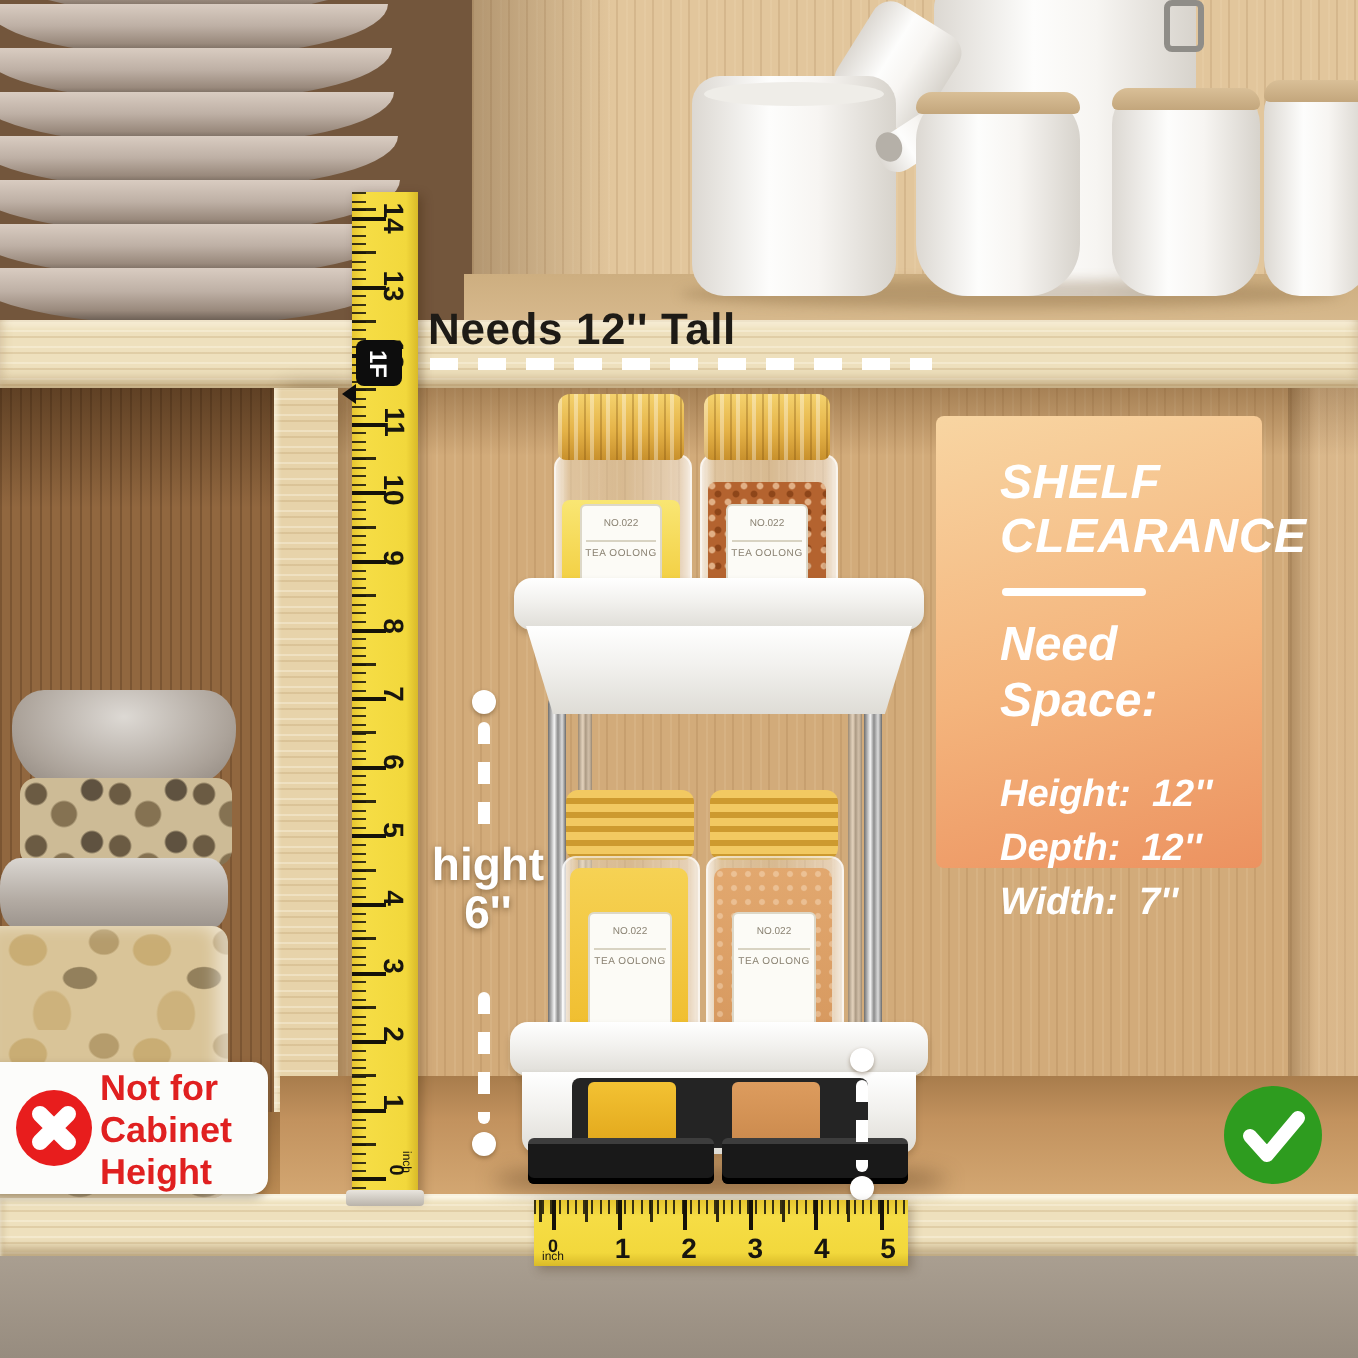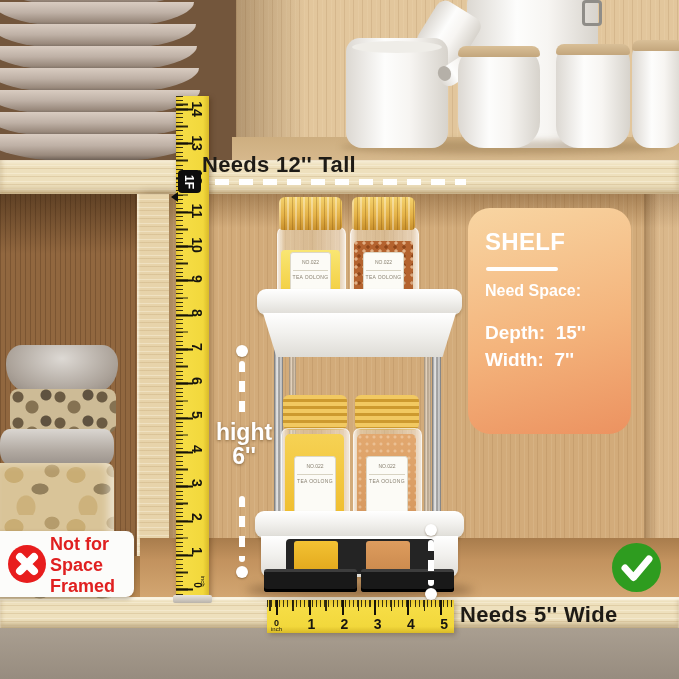--- a/index.html
+++ b/index.html
@@ -23,25 +23,25 @@
           box-shadow:2px 2px 5px rgba(60,40,20,.3);}
   .vnum{transform:rotate(90deg);font-weight:700;font-size:14px;color:#17150f;line-height:12px;}
   .hnum{font-weight:700;font-size:14px;color:#17150f;}
   
   .blacknote{font-weight:600;font-size:22px;color:#1e1b16;letter-spacing:.3px;}
   .whitenote{font-weight:700;color:#fff;text-shadow:0 1px 3px rgba(70,45,15,.55);text-align:center;}
   .dashV{width:6px;background-image:repeating-linear-gradient(180deg,#fff 0 11px,transparent 11px 20px);border-radius:3px;}
   .dashH{height:6px;background-image:repeating-linear-gradient(90deg,#fff 0 14px,transparent 14px 24px);}
   .dot{width:12px;height:12px;border-radius:50%;background:#fff;box-shadow:0 1px 2px rgba(70,45,15,.4);}
   
-  .card{border-radius:22px;background:linear-gradient(165deg,#f8d5a2 0%,#f4b47c 55%,#ec9260 100%);
-        color:#fff;padding:20px 0 0 17px;box-sizing:border-box;}
+  .card{border-radius:4px;background:linear-gradient(165deg,#f8d5a2 0%,#f4b47c 55%,#ec9260 100%);
+        color:#fff;font-style:italic;padding:20px 0 0 32px;box-sizing:border-box;}
   .card .title{font-size:24px;line-height:27px;font-weight:700;letter-spacing:.3px;display:block;}
   .card .rule{width:72px;height:4px;background:#fff;border-radius:2px;margin:12px 0 11px 1px;}
-  .card .sub{font-size:16px;font-weight:700;display:block;}
+  .card .sub{font-size:24px;font-weight:700;display:block;}
   .card .spec{font-size:19px;font-weight:700;line-height:27px;display:block;white-space:pre;}
   
   .glass{border-radius:7px;border:1px solid rgba(255,255,255,.55);
          background:linear-gradient(90deg,rgba(255,255,255,.75) 0%,rgba(238,226,202,.45) 10%,rgba(224,208,180,.40) 50%,rgba(255,255,255,.45) 92%,rgba(255,255,255,.75) 100%);}
   .capV{border-radius:6px 6px 4px 4px;
         background:linear-gradient(180deg,#f4d26d 0%,#e5b348 55%,#c8902c 100%);
         background-image:repeating-linear-gradient(90deg,rgba(255,255,255,.35) 0 2px,transparent 2px 5px,rgba(110,65,5,.28) 5px 6px,transparent 6px 8px),linear-gradient(180deg,#f4d26d 0%,#e5b348 55%,#c8902c 100%);}
   .capH{border-radius:6px;background-image:repeating-linear-gradient(180deg,#f2c961 0 4px,#cd9a2f 4px 7px);}
   .binwhite{background:linear-gradient(180deg,#ffffff 0%,#f2f1ee 45%,#dedcd6 100%);border-radius:9px;
             box-shadow:0 2px 3px rgba(80,55,25,.25);}
@@ -196,29 +196,31 @@
       <span class="vnum" style="font-size:10px;">0</span>
     </div>
     <span class="abs" style="right:1px;bottom:14px;font-size:6px;color:#17150f;transform:rotate(90deg);">inch</span>
     <div class="abs" style="left:2px;top:74px;width:23px;height:23px;background:#0d0d0d;border-radius:4px;display:flex;align-items:center;justify-content:center;">
       <span style="color:#fff;font-size:12px;font-weight:700;transform:rotate(90deg);">1F</span>
     </div>
     <div class="abs" style="left:-5px;top:96px;width:0;height:0;border-top:5px solid transparent;border-bottom:5px solid transparent;border-right:7px solid #0d0d0d;"></div>
   </div>
   <div class="abs" style="left:173px;top:595px;width:39px;height:8px;background:linear-gradient(180deg,#e9e5de,#b9b3aa);border-radius:2px;"></div>
 
-  <div class="abs blacknote" style="left:202px;top:152px;">Needs 12'' Tall</div>
+  <div class="abs blacknote" style="left:214px;top:152px;">Needs 12'' Tall</div>
   <div class="abs dashH" style="left:215px;top:179px;width:251px;"></div>
 
   <div class="abs card" style="left:468px;top:208px;width:163px;height:226px;">
     <span class="title">SHELF</span>
+    <span class="title">CLEARANCE</span>
     <div class="rule"></div>
     <span class="sub">Need Space:</span>
     <div style="margin-top:19px;">
-      <span class="spec">Depth:  15''</span>
+      <span class="spec">Height:  12''</span>
+      <span class="spec">Depth:  12''</span>
       <span class="spec">Width:  7''</span>
     </div>
   </div>
 
   <div class="abs dot" style="left:236px;top:345px;"></div>
   <div class="abs dashV" style="left:239px;top:361px;height:58px;"></div>
   <div class="abs whitenote" style="left:202px;top:420px;width:84px;font-size:23px;line-height:24px;">
     <div>hight</div>
     <div>6''</div>
   </div>
@@ -229,22 +231,22 @@
   <div class="abs dashV" style="left:428px;top:540px;height:46px;"></div>
   <div class="abs dot" style="left:425px;top:588px;"></div>
 
   <div class="abs" style="left:-8px;top:531px;width:142px;height:66px;background:#fcfcfa;border-radius:8px;box-shadow:0 2px 4px rgba(60,40,15,.35);">
     <svg width="38" height="38" viewBox="0 0 38 38" style="position:absolute;left:16px;top:14px;">
       <circle cx="19" cy="19" r="19" fill="#e81d1d"></circle>
       <path d="M12 12 L26 26 M26 12 L12 26" stroke="#fff" stroke-width="8" stroke-linecap="round"></path>
     </svg>
     <div style="position:absolute;left:58px;top:3px;color:#e02020;font-weight:700;font-size:18px;line-height:21px;">
       <div>Not for</div>
-      <div>Space</div>
-      <div>Framed</div>
+      <div>Cabinet</div>
+      <div>Height</div>
     </div>
   </div>
 
   <svg width="49" height="49" viewBox="0 0 49 49" style="position:absolute;left:612px;top:543px;">
     <circle cx="24.5" cy="24.5" r="24.5" fill="#2e9c1f"></circle>
     <path d="M13 25 l8.5 9.5 L37 16" stroke="#fff" stroke-width="7" fill="none" stroke-linecap="round" stroke-linejoin="round"></path>
   </svg>
 
   <div class="abs hruler" style="left:267px;top:600px;width:187px;height:33px;">
     <div class="abs" style="left:0;right:0;top:0;height:7px;background-image:repeating-linear-gradient(90deg,rgba(25,22,10,.85) 0 1px,transparent 1px 4.1px);"></div>
@@ -255,15 +257,14 @@
         <span class="hnum" style="font-size:9px;">0</span>
         <span style="font-size:6px;color:#17150f;">inch</span>
       </span>
       <span class="hnum">1</span>
       <span class="hnum">2</span>
       <span class="hnum">3</span>
       <span class="hnum">4</span>
       <span class="hnum">5</span>
     </div>
   </div>
-  <div class="abs blacknote" style="left:460px;top:602px;">Needs 5'' Wide</div>
 
 </div>
 
 </body></html>

